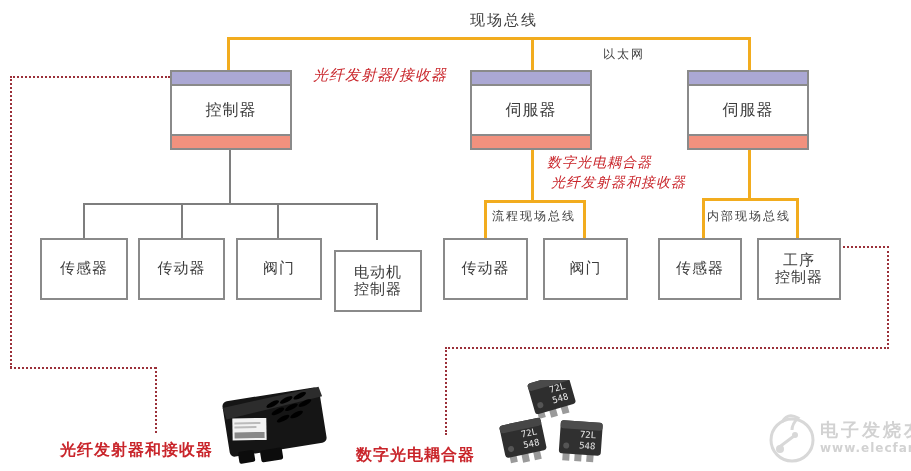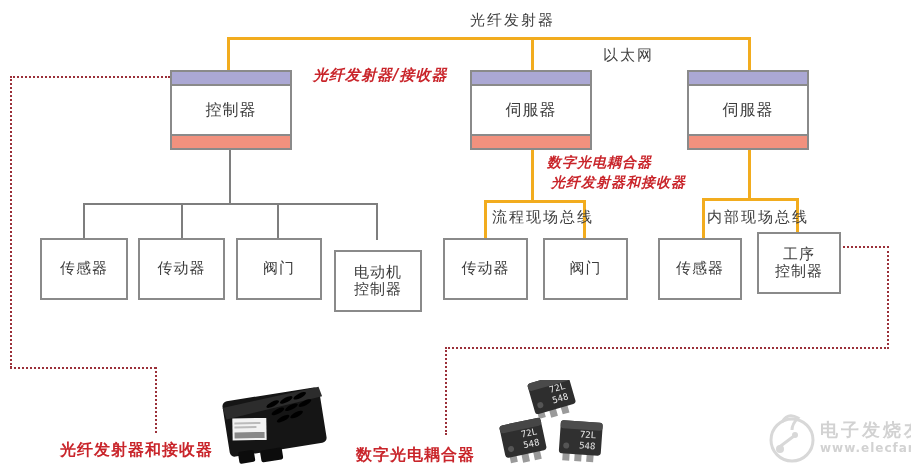--- a/index.html
+++ b/index.html
@@ -34,22 +34,22 @@
   .node .bot-strip{height:14px;background:var(--salmon);border-top:2px solid var(--border)}
 
   
   .dev{position:absolute;height:62px;border:2px solid var(--border);background:#fff;
        display:flex;flex-direction:row}
   .dev .strip{height:12px;background:var(--salmon);border-bottom:2px solid var(--border)}
   .dev .lbl{flex:1;display:flex;align-items:center;justify-content:center;text-align:center;
             font-size:15px;color:#3c3c3c;line-height:1.15;white-space:pre-line;letter-spacing:1px}
 
   
-  .buslbl{position:absolute;font-size:15px;color:var(--ink);letter-spacing:2px}
-  .redlbl{position:absolute;font-size:14px;font-weight:bold;font-style:italic;
+  .buslbl{position:absolute;font-size:12px;color:var(--ink);letter-spacing:2px}
+  .redlbl{position:absolute;font-size:14px;font-weight:normal;font-style:italic;
           color:var(--red);letter-spacing:1px}
   .redlbl-b{position:absolute;font-size:16px;font-weight:bold;color:var(--red);letter-spacing:1px}
 
   
   .watermark{position:absolute;left:768px;top:408px;display:flex;align-items:center;gap:4px}
   .wm-text{color:var(--wm);text-shadow:1px 1px 0 #fff}
   .wm-brand{font-size:18px;font-weight:bold;letter-spacing:3px;line-height:1.2}
   .wm-site{font-size:12px;font-weight:bold;letter-spacing:1px}
 </style>
 </head>
@@ -82,21 +82,21 @@
   <div class="dh" style="left:10px;top:76px;width:160px"></div>
   <div class="dv" style="left:10px;top:76px;height:292px"></div>
   <div class="dh" style="left:10px;top:367px;width:146px"></div>
   <div class="dv" style="left:155px;top:367px;height:66px"></div>
 
   <div class="dh" style="left:843px;top:246px;width:46px"></div>
   <div class="dv" style="left:887px;top:246px;height:103px"></div>
   <div class="dh" style="left:445px;top:347px;width:444px"></div>
   <div class="dv" style="left:445px;top:347px;height:88px"></div>
 
-  <div class="buslbl" style="left:470px;top:11px;font-size:15px">光纤发射器</div>
+  <div class="buslbl" style="left:470px;top:11px;font-size:15px">现场总线</div>
   <div class="buslbl" style="left:603px;top:46px">以太网</div>
 
   <div class="node" style="left:170px;top:70px">
     <div class="top-strip"></div>
     <div class="mid">控制器</div>
     <div class="bot-strip"></div>
   </div>
   <div class="node" style="left:470px;top:70px">
     <div class="top-strip"></div>
     <div class="mid">伺服器</div>
@@ -137,21 +137,21 @@
     <div class="lbl">传动器</div>
   </div>
   <div class="dev" style="left:543px;top:238px;width:85px">
     <div class="strip"></div>
     <div class="lbl">阀门</div>
   </div>
   <div class="dev" style="left:658px;top:238px;width:84px">
     <div class="strip"></div>
     <div class="lbl">传感器</div>
   </div>
-  <div class="dev" style="left:757px;top:232px;width:84px">
+  <div class="dev" style="left:757px;top:238px;width:84px">
     <div class="strip"></div>
     <div class="lbl">工序
 控制器</div>
   </div>
 
   <div class="redlbl-b" style="left:60px;top:440px">光纤发射器和接收器</div>
   <div class="redlbl-b" style="left:356px;top:445px">数字光电耦合器</div>
 
   <svg style="position:absolute;left:214px;top:380px" width="122" height="90" viewBox="0 0 122 90">
     <g transform="rotate(-9 61 45)">

